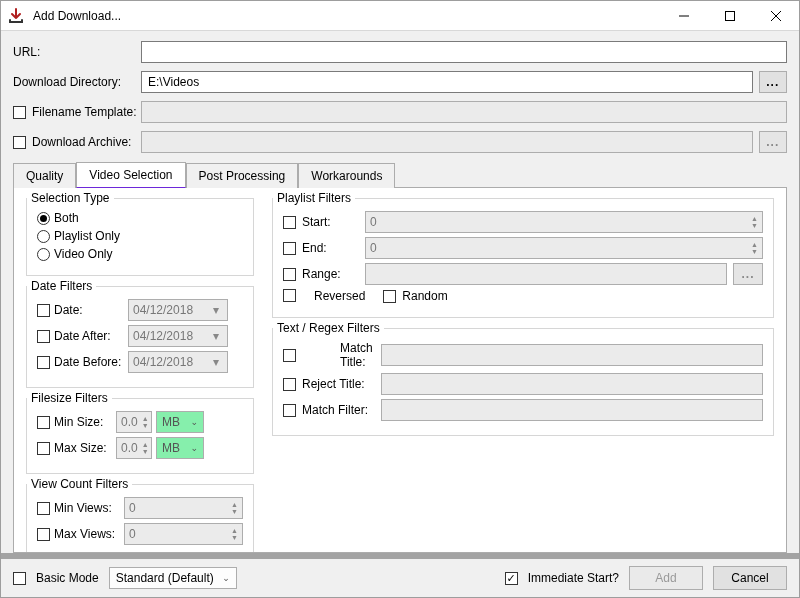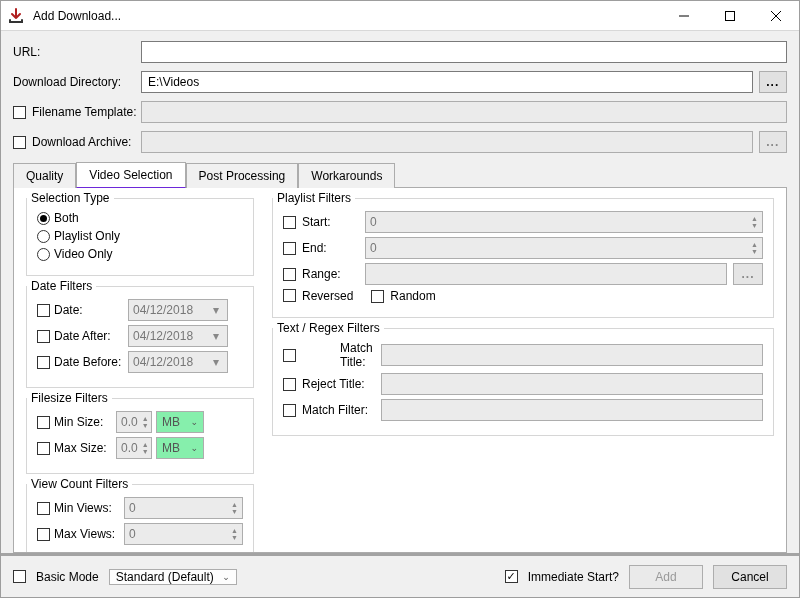--- a/index.html
+++ b/index.html
@@ -133,29 +133,29 @@
     display:flex; align-items:center; justify-content:space-between;
     padding:0 4px; color:#777;
   }
   .pf-row { display:flex; align-items:center; margin:4px 0; gap:6px; }
   .pf-row .pf-lbl { width:76px; display:flex; align-items:center; gap:6px; }
   .txtfilt { flex:1; height:22px; border:1px solid #adadad; background:#ebebeb; }
   
   .footer {
     height:44px;
     background:#f0f0f0;
-    border-top:3px solid #a3a3a3;
+    border-top:6px solid #a3a3a3;
     display:flex; align-items:center;
     padding: 0 12px;
     gap:10px;
   }
   .footer .left { display:flex; align-items:center; gap:10px; }
   .footer .spacer { flex:1; }
   .select {
-    height:16px; border:1px solid #adadad; background:#fdfdfd;
+    height:22px; border:1px solid #adadad; background:#fdfdfd;
     display:flex; align-items:center; justify-content:space-between;
     padding: 0 6px; min-width:128px; cursor:pointer;
   }
   .btn {
     height:24px; min-width:74px;
     border:1px solid #adadad;
     background:#e1e1e1;
     display:flex; align-items:center; justify-content:center;
     padding:0 14px; cursor:pointer;
   }
@@ -378,21 +378,21 @@
           </div>
           <div class="pf-row">
             <div class="pf-lbl">
                 <span class="chk"></span>
                 <span>Range:</span>
               </div>
             <div class="txtfilt"></div>
             <div class="btn-ellipsis disabled">...</div>
           </div>
           <div class="pf-row" style="gap:18px;">
-            <div style="display:flex;gap:6px;">
+            <div style="display:flex;gap:18px;">
                 <span class="chk"></span>
                 <span>Reversed</span>
               </div>
             <div style="display:flex;align-items:center;gap:6px;">
                 <span class="chk"></span>
                 <span>Random</span>
               </div>
           </div>
         </div>
 

